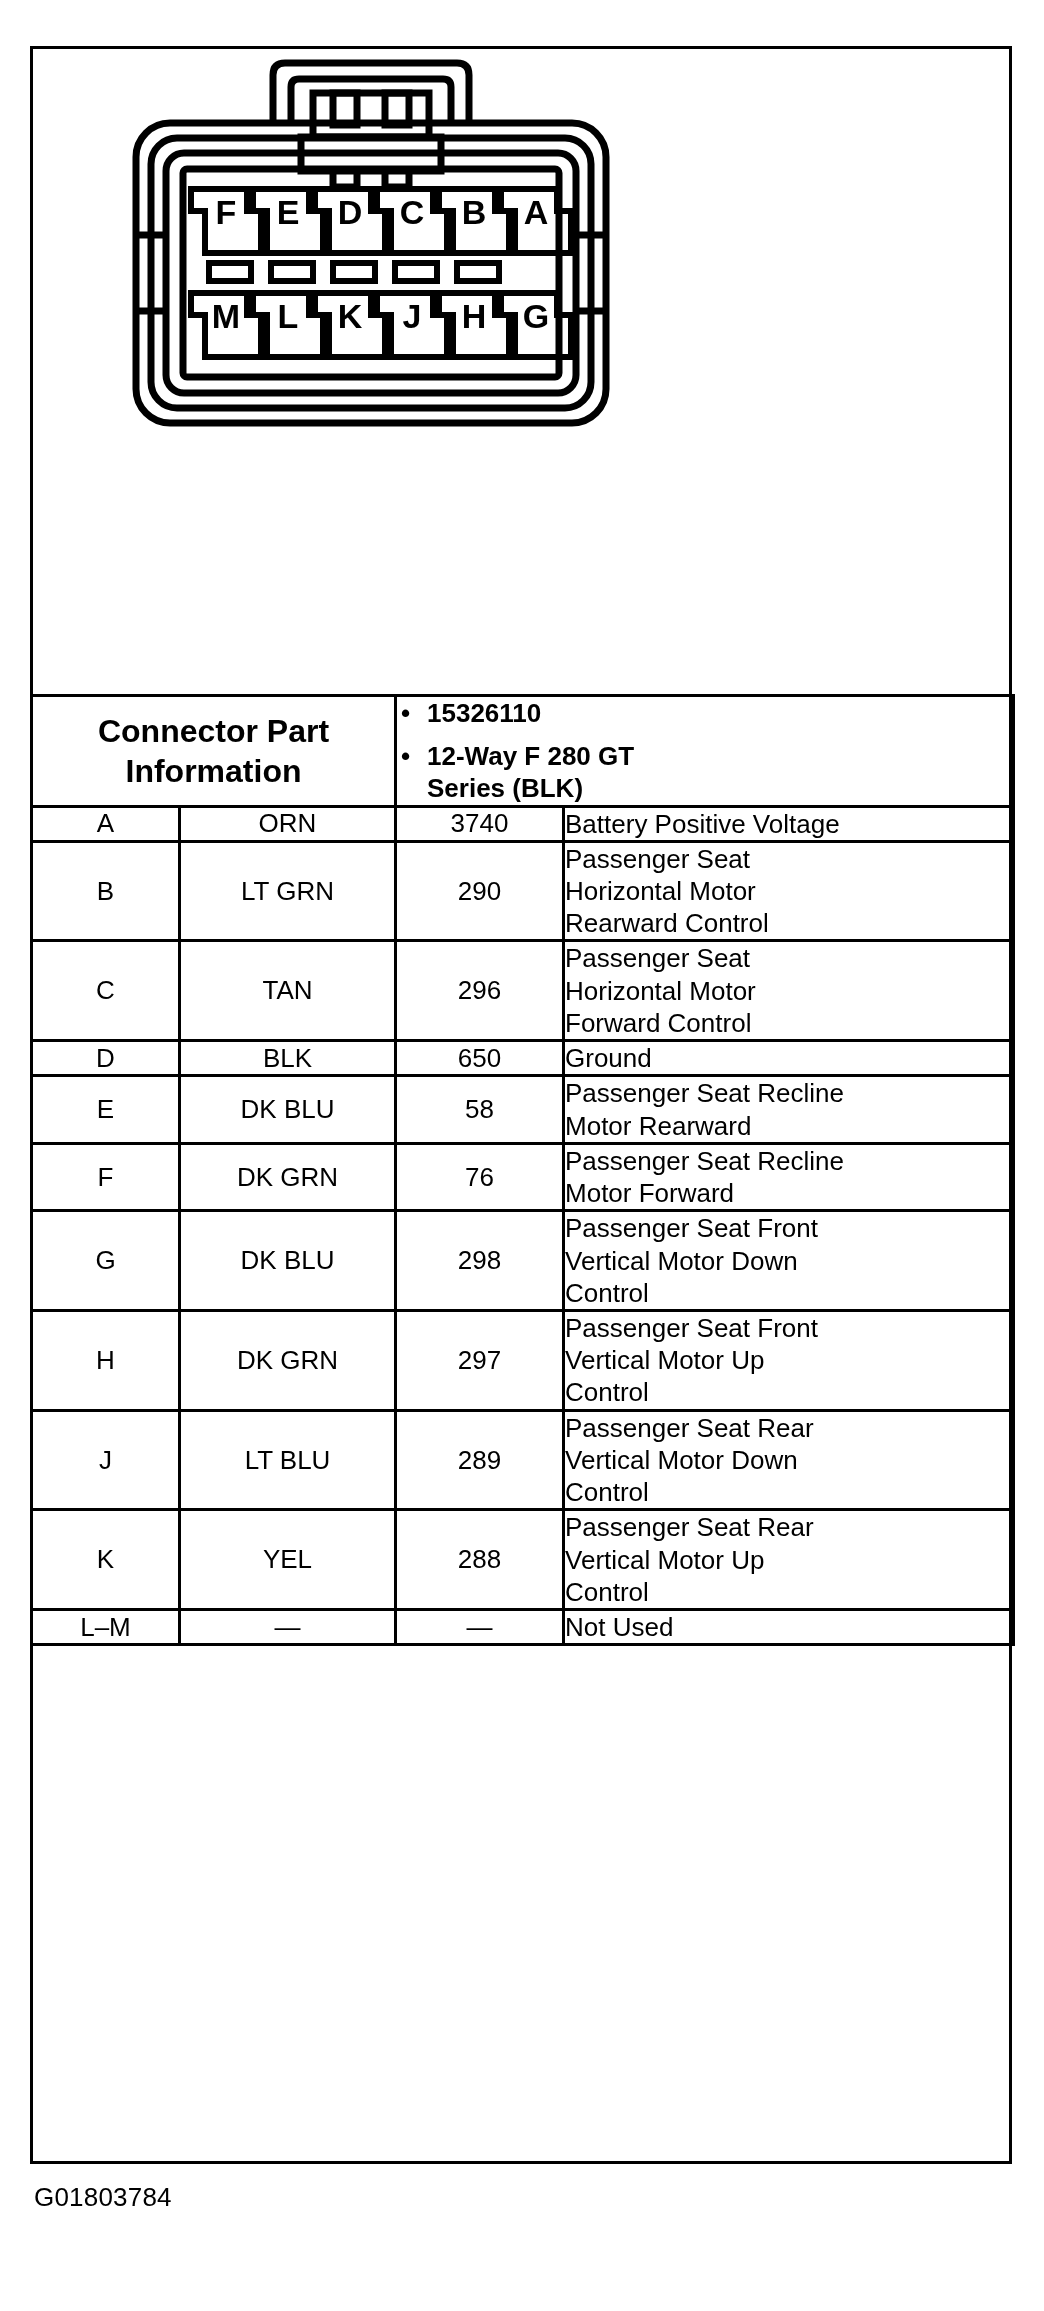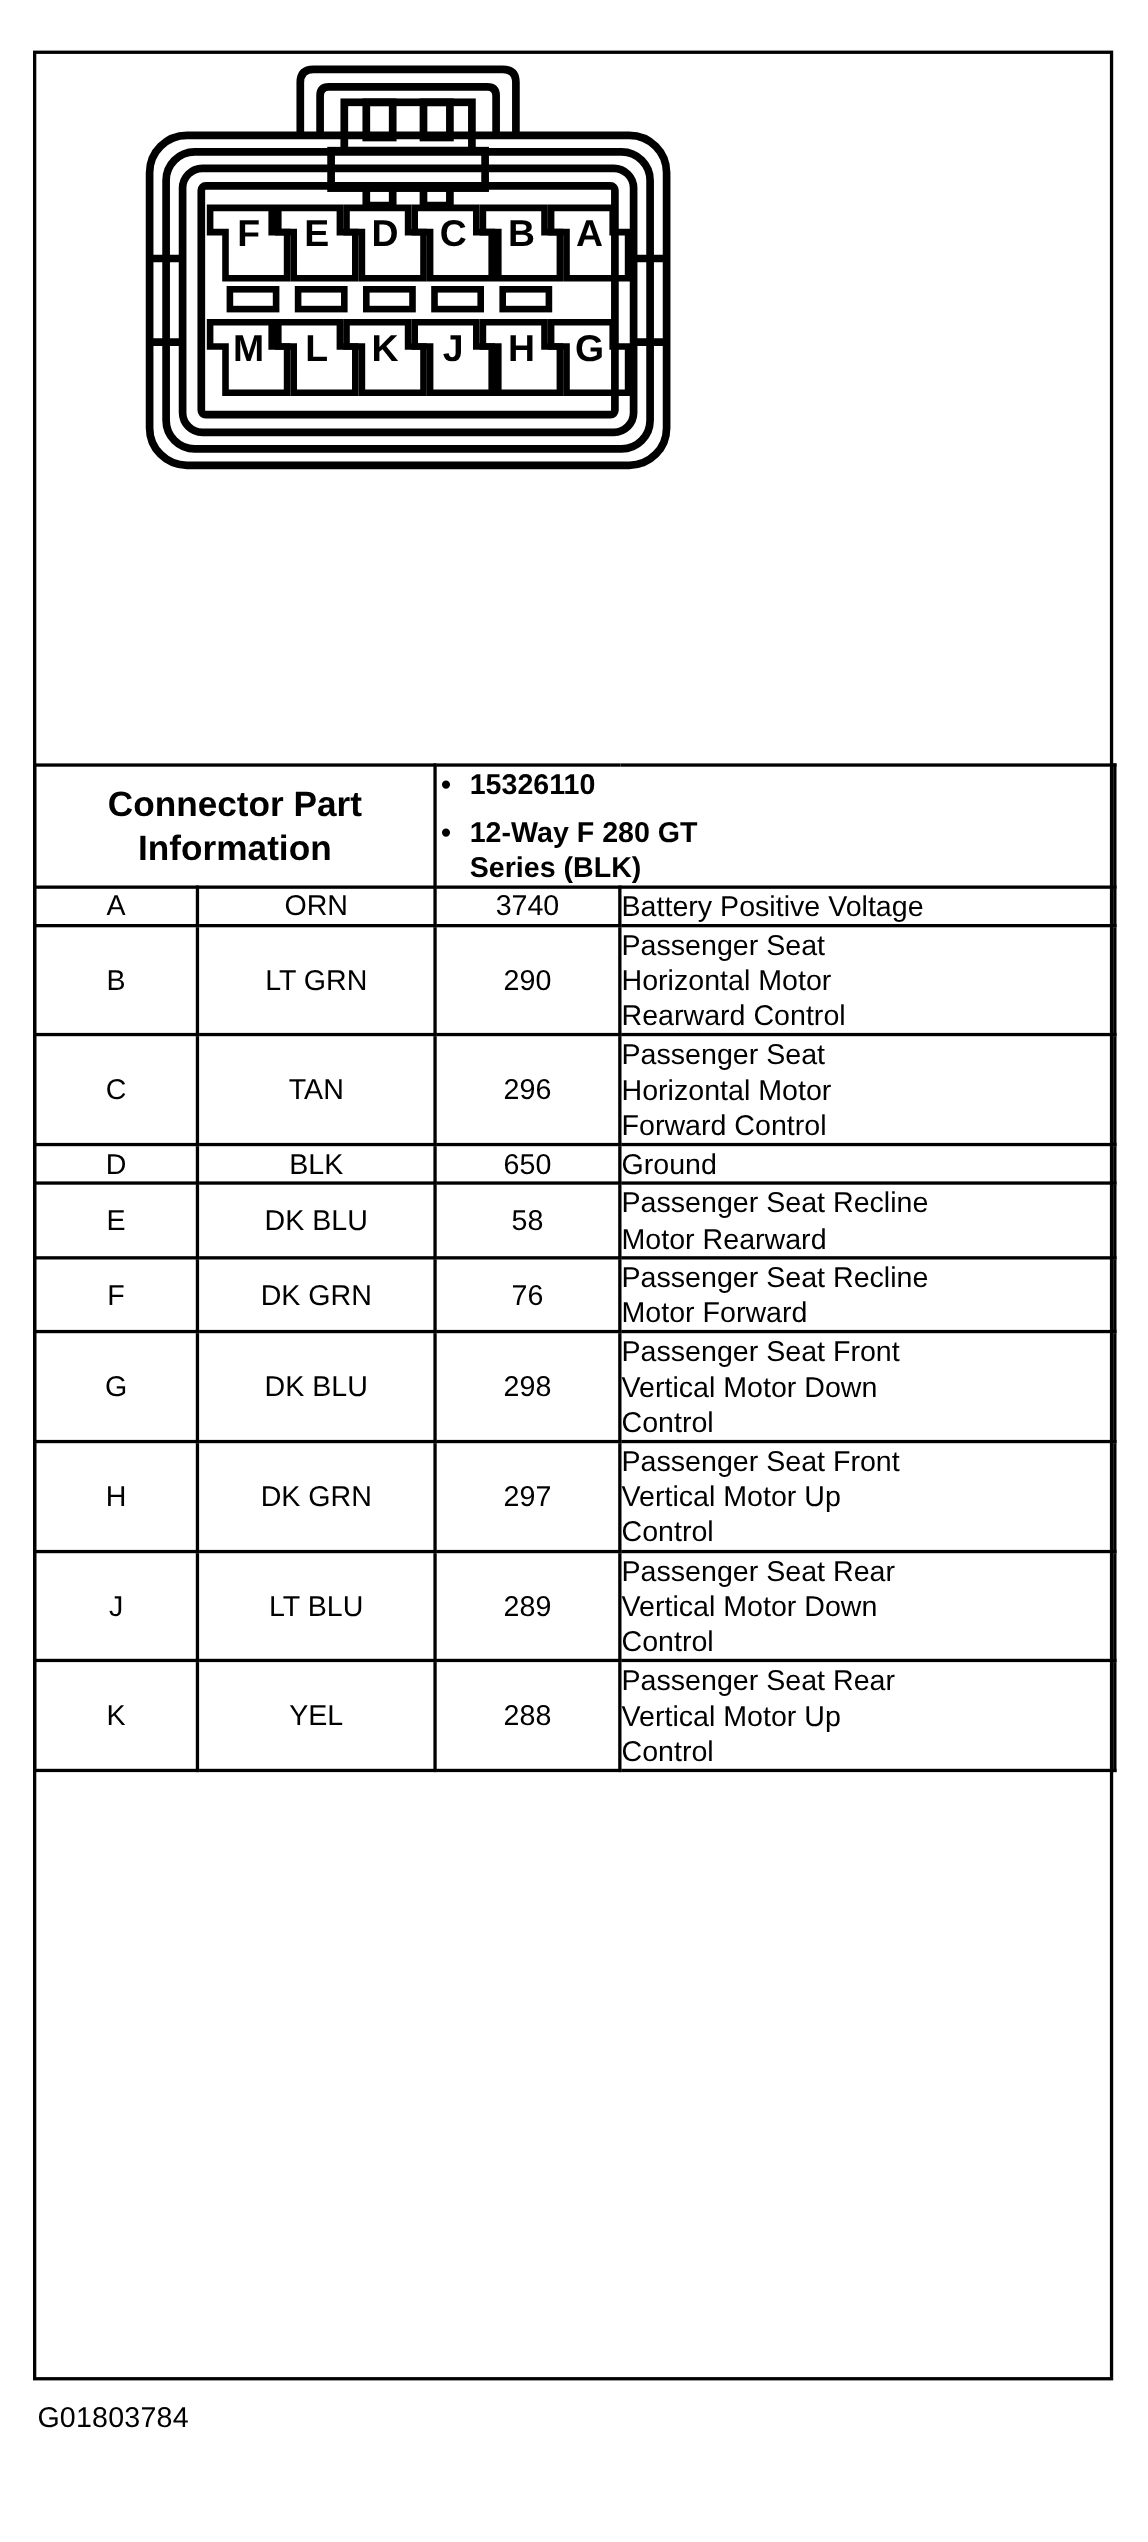--- a/index.html
+++ b/index.html
@@ -354,20 +354,28 @@
         <tr>
           <td class="cell-center">K</td>
           <td class="cell-center">YEL</td>
           <td class="cell-center">288</td>
           <td class="cell-func">
               <span class="ln">Passenger Seat Rear</span>
               <span class="ln">Vertical Motor Up</span>
               <span class="ln">Control</span>
             </td>
         </tr>
+        <tr>
+          <td class="cell-center">L–M</td>
+          <td class="cell-center">—</td>
+          <td class="cell-center">—</td>
+          <td class="cell-func">
+              <span class="ln">Not Used</span>
+            </td>
+        </tr>
       </tbody>
     </table>
 
   </div>
 
   <div class="fig-id">G01803784</div>
 
 </div>
 
 </body></html>

